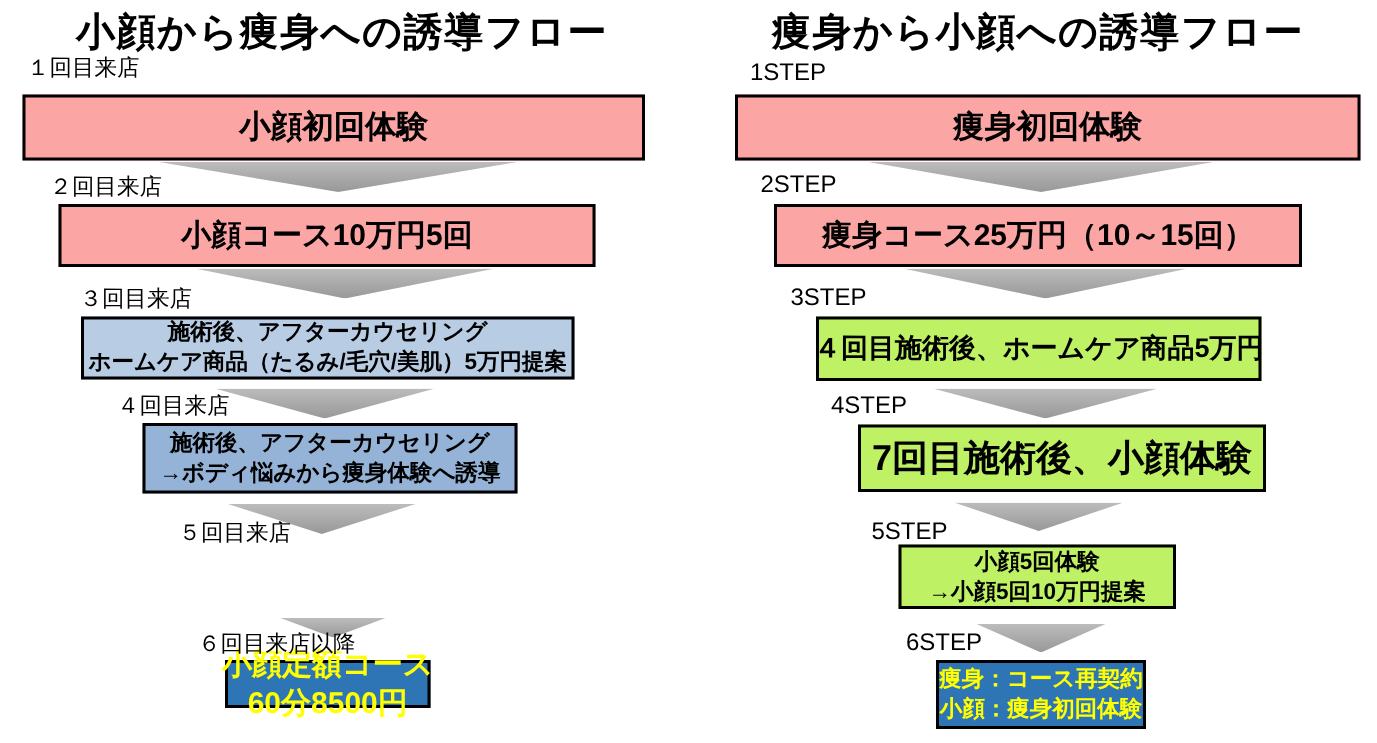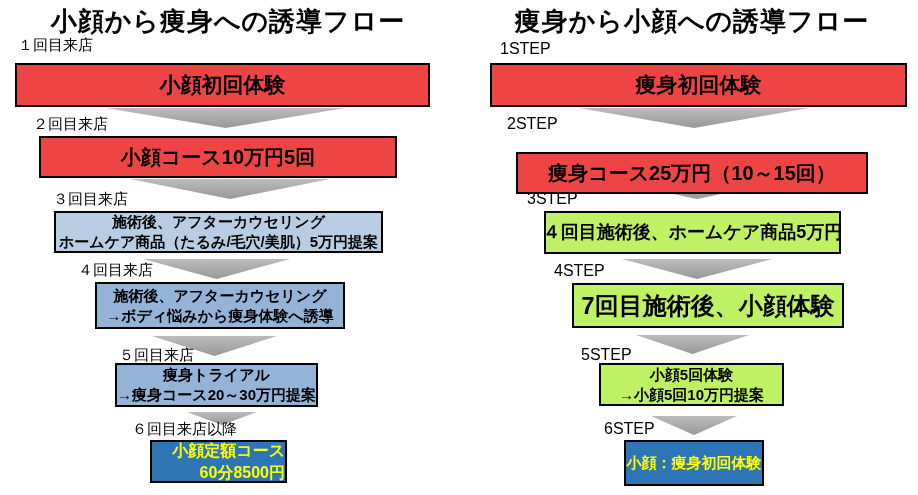--- a/index.html
+++ b/index.html
@@ -14,49 +14,49 @@
   .t-left{left:8px;top:4px;width:440px;}
   .t-right{left:472px;top:4px;width:440px;}
   .lbl{position:absolute;font-size:15px;white-space:nowrap;z-index:3;}
   .lbl-en{font-size:16px;}
   .box{
     position:absolute;box-sizing:border-box;border:2px solid #000;
     display:flex;flex-direction:column;justify-content:center;align-items:center;
     font-weight:700;text-align:center;line-height:1.32;z-index:2;
   }
   .box .line{white-space:nowrap;}
-  .tint-light{background:#ef4444;}
+  .tint-light{background:#fca5a5;}
   .tint-mid1{background:#b8cce4;}
   .tint-mid2{background:#95b3d7;}
   .tint-mid3{background:#bef264;}
   .tint-dark{background:#2e75b6;color:#ffff00;}
   .arrow{
     position:absolute;z-index:1;
     background:linear-gradient(180deg,#bcbcbc,#989898);
     clip-path:polygon(0 0,100% 0,50% 100%);
   }
   
   .Ll1{left:18px;top:36px;}  .Ll2{left:33px;top:115px;} .Ll3{left:53px;top:190px;}
   .Ll4{left:78px;top:261px;} .Ll5{left:107px;top:346px;margin-left:12px;}.Ll6{left:132px;top:420px;}
   .Lb1{left:15px;top:63px;width:415px;height:44px;font-size:21px;}
   .Lb2{left:39px;top:136px;width:358px;height:42px;font-size:20px;}
   .Lb3{left:54px;top:211px;width:329px;height:42px;font-size:15px;}
   .Lb4{left:95px;top:282px;width:250px;height:47px;font-size:15px;}
   .Lb5{left:115px;top:363px;width:203px;height:44px;font-size:15px;}
-  .Lb6{left:150px;top:440px;width:137px;height:43px;font-size:16px;align-items:flex-end;}
+  .Lb6{left:150px;top:440px;width:137px;height:32px;font-size:20px;}
   .La1{left:106px;top:108px;width:239px;height:20px;}
   .La2{left:130px;top:179px;width:200px;height:20px;}
   .La3{left:143px;top:259px;width:147px;height:20px;}
   .La4{left:152px;top:336px;width:125px;height:20px;}
   .La5{left:187px;top:412px;width:70px;height:13px;}
   
   .Rl1{left:468px;top:40px;margin-left:32px;} .Rl2{left:507px;top:115px;} .Rl3{left:527px;top:190px;}
   .Rl4{left:554px;top:262px;}.Rl5{left:581px;top:346px;} .Rl6{left:604px;top:420px;}
   .Rb1{left:490px;top:63px;width:417px;height:44px;font-size:21px;}
-  .Rb2{left:516px;top:136px;width:352px;height:42px;font-size:20px;margin-top:16px;}
+  .Rb2{left:516px;top:136px;width:352px;height:42px;font-size:20px;}
   .Rb3{left:544px;top:211px;width:297px;height:43px;font-size:18px;}
   .Rb4{left:572px;top:283px;width:272px;height:45px;font-size:24px;}
   .Rb5{left:599px;top:363px;width:185px;height:43px;font-size:15px;}
   .Rb6{left:624px;top:440px;width:140px;height:46px;font-size:15px;}
   .Ra1{left:579px;top:108px;width:230px;height:20px;}
   .Ra2{left:602px;top:179px;width:190px;height:20px;}
   .Ra3{left:622px;top:259px;width:150px;height:20px;}
   .Ra4{left:636px;top:335px;width:113px;height:19px;}
   .Ra5{left:651px;top:416px;width:86px;height:19px;}
 </style>
@@ -87,24 +87,20 @@
   <div class="arrow La3"></div>
 
   <div class="lbl Ll4">４回目来店</div>
   <div class="box tint-mid2 Lb4">
     <span class="line">施術後、アフターカウセリング</span>
     <span class="line">→ボディ悩みから痩身体験へ誘導</span>
   </div>
   <div class="arrow La4"></div>
 
   <div class="lbl Ll5">５回目来店</div>
-  <div class="box tint-mid2 Lb5">
-    <span class="line">痩身トライアル</span>
-    <span class="line">→痩身コース20～30万円提案</span>
-  </div>
   <div class="arrow La5"></div>
 
   <div class="lbl Ll6">６回目来店以降</div>
   <div class="box tint-dark Lb6">
     <span class="line">小顔定額コース</span>
     <span class="line">60分8500円</span>
   </div>
 
   <div class="flow-title t-right">痩身から小顔への誘導フロー</div>
 
@@ -134,16 +130,17 @@
 
   <div class="lbl lbl-en Rl5">5STEP</div>
   <div class="box tint-mid3 Rb5">
     <span class="line">小顔5回体験</span>
     <span class="line">→小顔5回10万円提案</span>
   </div>
   <div class="arrow Ra5"></div>
 
   <div class="lbl lbl-en Rl6">6STEP</div>
   <div class="box tint-dark Rb6">
+    <span class="line">痩身：コース再契約</span>
     <span class="line">小顔：痩身初回体験</span>
   </div>
 
 </div>
 
 </body></html>

